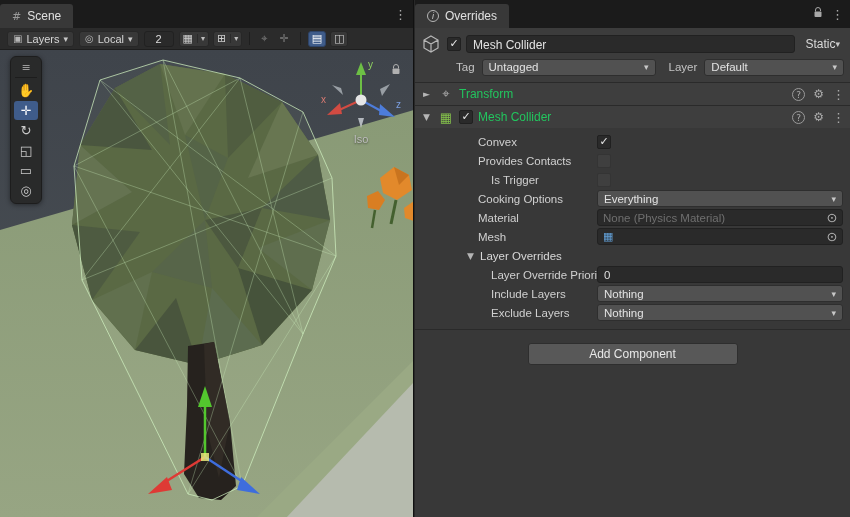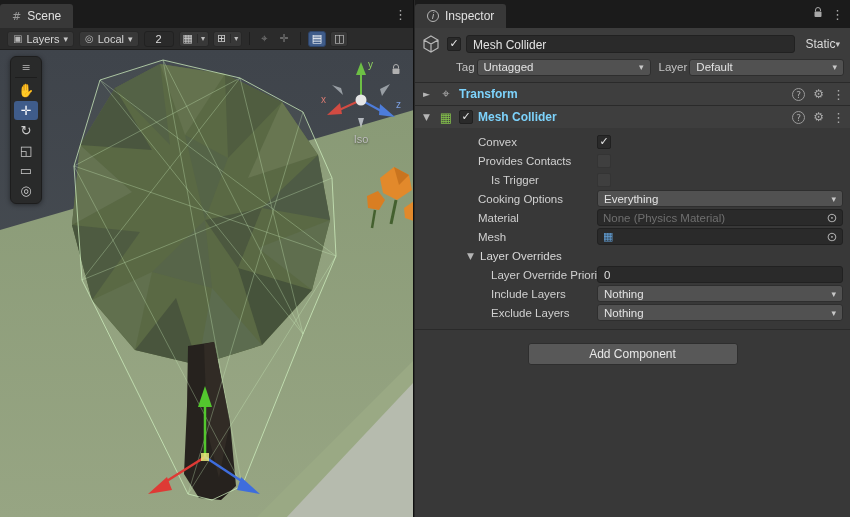--- a/index.html
+++ b/index.html
@@ -39,37 +39,37 @@
   .gizmo{position:absolute;top:6px;right:8px;width:88px;text-align:center;}
   .iso-label{font-size:11px;color:#bdbdbd;margin-top:-4px;text-shadow:0 1px 2px rgba(0,0,0,.5);}
   .scene-lock{position:absolute;top:14px;right:12px;}
 
   
   .inspector-panel{position:absolute;left:415px;top:0;width:435px;height:517px;background:#383838;}
   .go-header{background:#3c3c3c;padding:3px 5px 4px;}
   .go-row1{display:flex;align-items:center;gap:5px;height:25px;}
   .name-field{flex:1;height:18px;line-height:18px;background:#2a2a2a;border:1px solid #212121;border-radius:3px;padding:0 6px;font-size:12px;color:#e2e2e2;box-sizing:border-box;}
   .static-ctl{display:flex;align-items:center;color:#dadada;font-size:12px;padding:0 5px;}
-  .go-row2{display:flex;align-items:center;height:22px;padding-left:36px;}
+  .go-row2{display:flex;align-items:center;gap:5px;height:22px;padding-left:36px;}
   .mini-label{color:#c4c4c4;font-size:11.5px;margin-right:2px;}
   .mini-label.second{margin-left:8px;}
 
   .checkbox{width:14px;height:14px;background:#2a2a2a;border:1px solid #202020;border-radius:2px;color:#e9e9e9;font-size:11px;line-height:12px;text-align:center;box-sizing:border-box;flex-shrink:0;font-family:"DejaVu Sans",sans-serif;}
   .checkbox.dim{background:#3f3f3f;border-color:#343434;}
 
   .dropdown{height:17px;background:#515151;border:1px solid #2e2e2e;border-radius:3px;display:flex;align-items:center;padding:0 6px;font-size:11.5px;color:#e2e2e2;box-sizing:border-box;}
   .dropdown.tagdd{width:174px;}
   .dropdown.layerdd{flex:1;margin-right:1px;}
   .grow{flex:1;margin-right:1px;}
 
   .comp-header{height:22px;display:flex;align-items:center;gap:5px;padding:0 5px;background:#3e3e3e;border-top:1px solid #2a2a2a;}
   .fold-arrow{width:13px;font-size:9px;color:#b5b5b5;text-align:center;flex-shrink:0;font-family:"DejaVu Sans",sans-serif;}
   .comp-ico{font-size:13px;color:#a9a9a9;width:16px;text-align:center;font-family:"DejaVu Sans",sans-serif;}
   .comp-ico.meshc{color:#84c04b;}
-  .comp-title{font-weight:700;font-size:12px;color:#7dd3fc;flex:1;}
+  .comp-title{font-weight:400;font-size:12px;color:#22c55e;flex:1;}
   .hdr-icons{display:flex;gap:8px;color:#ababab;font-size:12px;align-items:center;font-family:"DejaVu Sans",sans-serif;}
   .help-ico{width:13px;height:13px;border:1px solid #9a9a9a;border-radius:50%;font-size:9px;line-height:12px;text-align:center;box-sizing:border-box;}
 
   .comp-body{padding:4px 0 7px;border-bottom:1px solid #2a2a2a;background:#383838;}
   .prop-row{display:flex;align-items:center;height:19px;padding:0 6px 0 0;}
   .prop-label{width:144px;padding-left:25px;box-sizing:border-box;font-size:11.5px;color:#d0d0d0;display:flex;align-items:center;gap:3px;flex-shrink:0;white-space:nowrap;overflow:hidden;margin-left:38px;}
   .prop-row.indent .prop-label{padding-left:38px;}
   .prop-label.fold{padding-left:11px;color:#d8d8d8;}
   .prop-ctrl{flex:1;display:flex;align-items:center;min-width:0;}
   .tfield{height:17px;line-height:16px;background:#2a2a2a;border:1px solid #212121;border-radius:3px;padding:0 6px;font-size:11.5px;color:#dedede;box-sizing:border-box;}
@@ -238,21 +238,21 @@
             <rect x="1.5" y="4.5" width="7" height="5.5" rx="1" fill="#b0b0b0"></rect>
           </svg>
       </span>
     </div>
   </div>
 
   <div class="inspector-panel">
     <div class="tab-bar">
       <div class="tab">
         <span class="info-ico">i</span>
-        <span>Inspector</span>
+        <span>Overrides</span>
       </div>
       <div class="tabbar-right">
         <span>
           <svg width="10" height="11" viewBox="0 0 10 11">
               <path d="M2.5 4.5 V3 a2.5 2.5 0 0 1 5 0 v1" fill="none" stroke="#a8a8a8"></path>
               <rect x="1.5" y="4.5" width="7" height="5.5" rx="1" fill="#a8a8a8"></rect>
             </svg>
         </span>
         <span class="kebab">⋮</span>
       </div>

